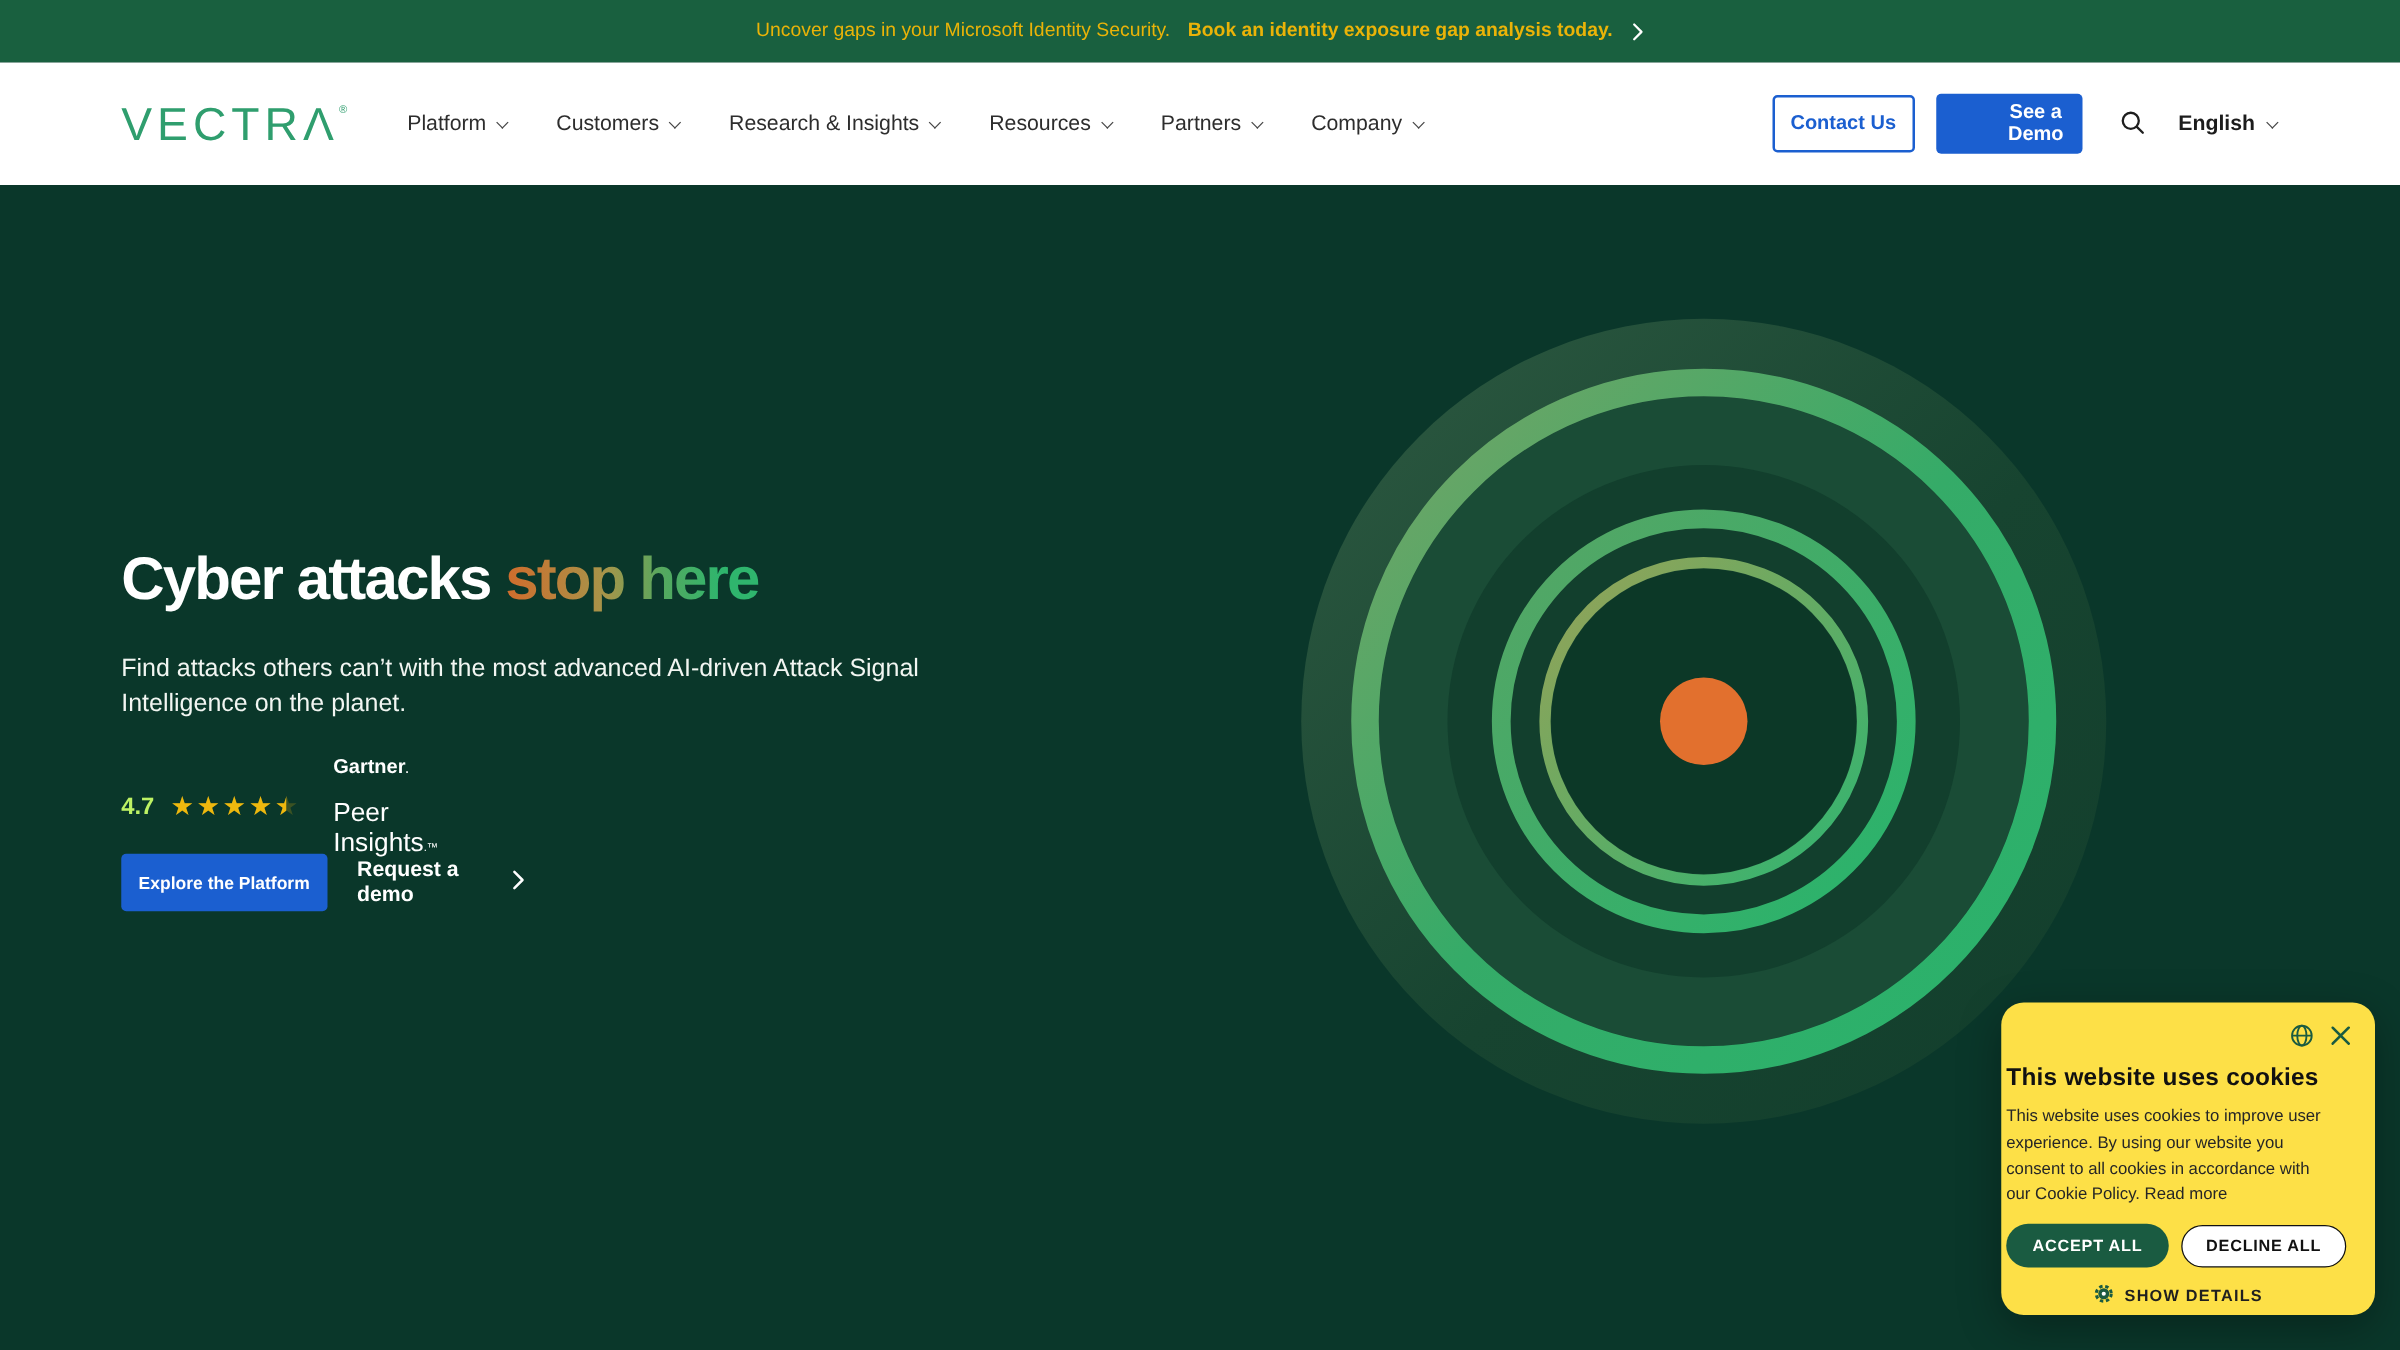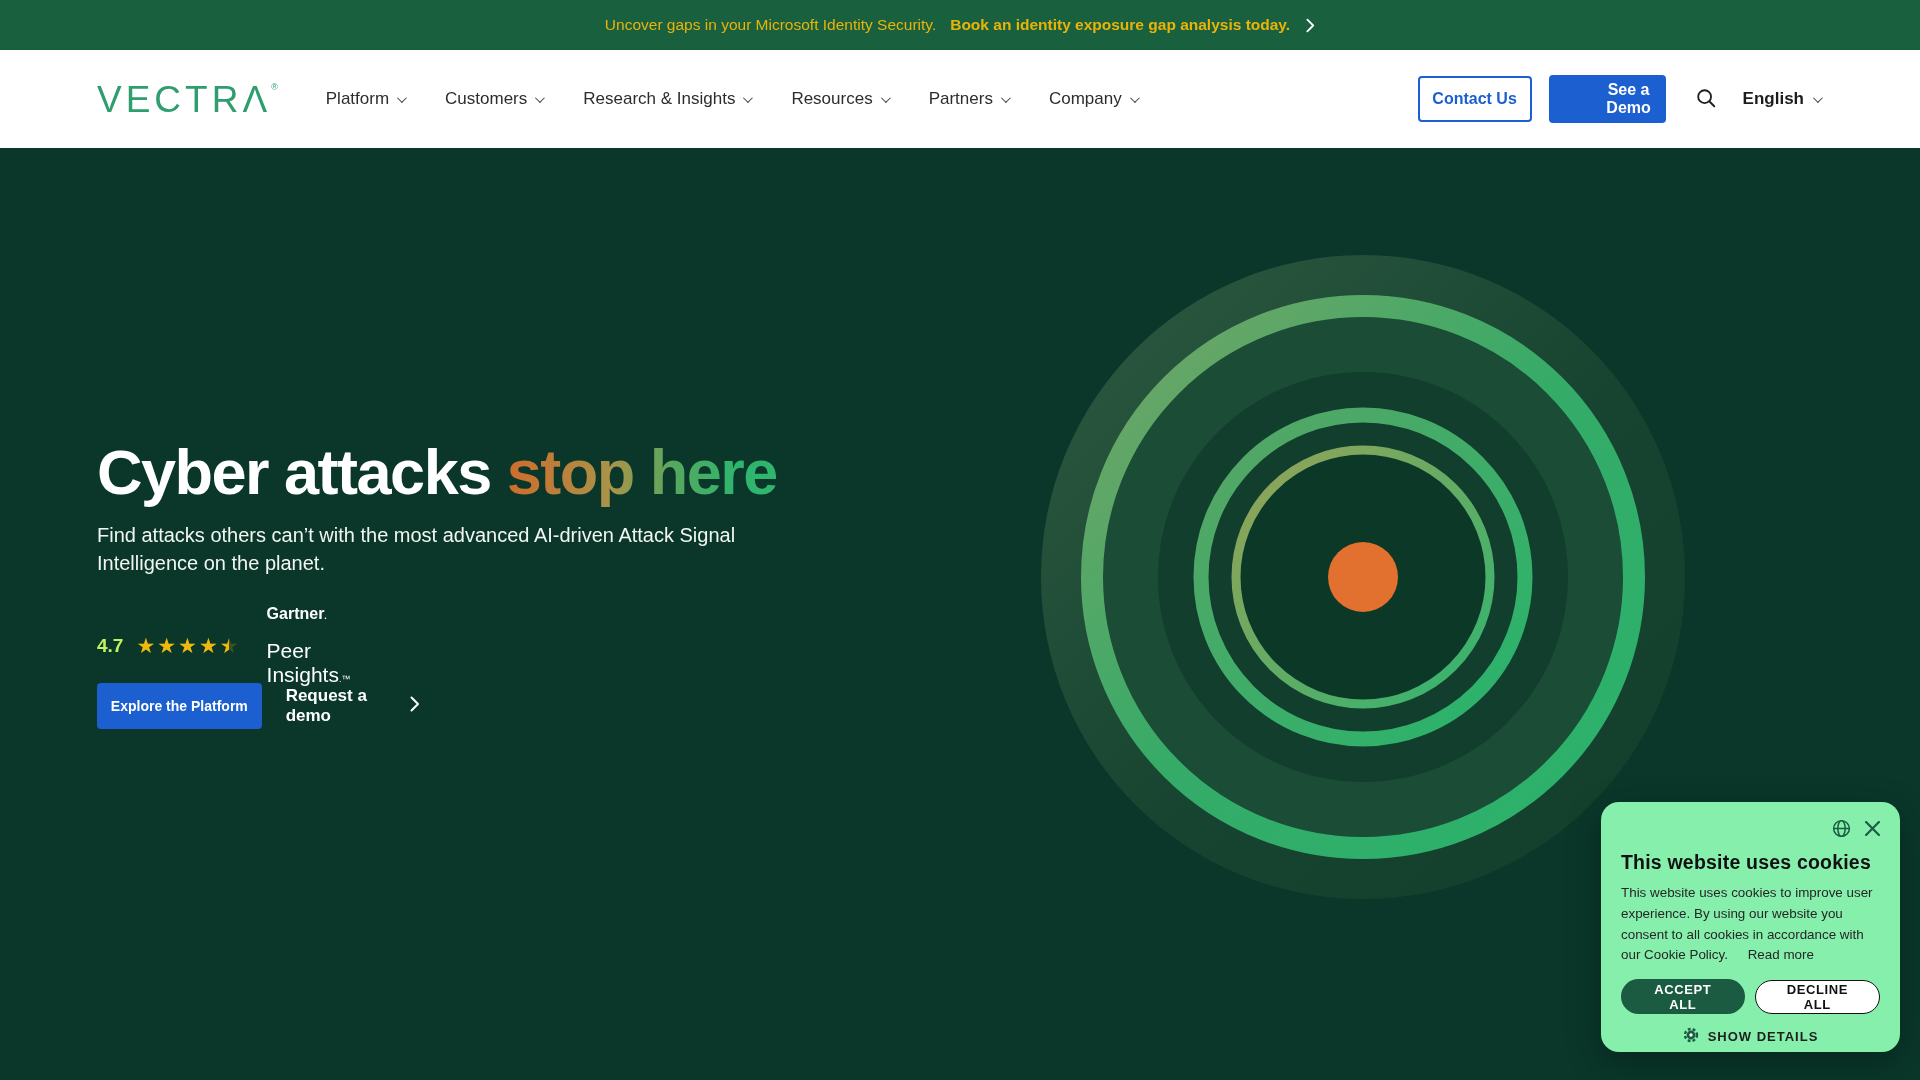--- a/index.html
+++ b/index.html
@@ -31,42 +31,42 @@
   .nav-right{position:absolute;right:100px;display:flex;align-items:center;}
   .btn-outline{width:114px;height:46px;border:2px solid var(--blue);border-radius:4px;color:var(--blue);background:#fff;font-size:16px;font-weight:700;display:flex;align-items:center;justify-content:center;cursor:pointer;font-family:inherit;}
   .btn-solid{width:117px;height:48px;background:var(--blue);border:none;border-radius:4px;color:#fff;font-size:16px;font-weight:700;display:flex;align-items:center;justify-content:center;cursor:pointer;margin-left:17px;font-family:inherit;padding-left:43px;}
   .search-btn{margin-left:29px;background:none;border:none;cursor:pointer;display:flex;align-items:center;}
   .lang{margin-left:26px;display:flex;align-items:center;gap:9px;font-size:17px;font-weight:600;color:#1c1c1c;cursor:pointer;}
 
   
   .hero{position:relative;height:932px;background:var(--hero-bg);overflow:hidden;}
   .rings{position:absolute;left:1013px;top:79px;}
   .hero-content{position:absolute;left:97px;top:0;z-index:2;}
-  .hero h1{position:absolute;top:288px;left:0;width:900px;font-size:63px;font-weight:700;letter-spacing:-1.5px;color:#fff;white-space:nowrap;}
+  .hero h1{position:absolute;top:288px;left:0;width:900px;font-size:48px;font-weight:700;letter-spacing:-1.5px;color:#fff;white-space:nowrap;}
   .grad{background:linear-gradient(90deg,#d06c2c 0%,#a6954a 40%,#55a85f 62%,#2fb56d 85%);-webkit-background-clip:text;background-clip:text;color:transparent;}
   .subtitle{position:absolute;top:374px;left:0;width:672px;font-size:20px;line-height:1.38;color:#f2f6f2;}
   .rating{position:absolute;top:457px;left:0;display:flex;align-items:center;}
   .score{font-size:19px;font-weight:700;color:#bef264;}
   .stars{position:relative;margin-left:13px;font-size:21px;letter-spacing:2px;color:rgba(238,184,14,0.22);white-space:nowrap;line-height:1;}
   .stars-fill{position:absolute;left:0;top:0;width:89%;overflow:hidden;white-space:nowrap;color:var(--star-gold);}
   .gartner{margin-left:26px;color:#fff;}
   .gartner .top{font-size:16px;font-weight:700;line-height:1.1;}
   .gartner .bottom{font-size:21px;font-weight:400;line-height:1.15;margin-top:16px;}
   .mark{font-size:9px;vertical-align:baseline;}
   .hero-ctas{position:absolute;top:535px;left:0;display:flex;align-items:center;}
   .btn-primary{width:200px;height:46px;background:var(--blue);border:none;border-radius:4px;color:#fff;font-size:14px;font-weight:700;display:flex;align-items:center;justify-content:center;cursor:pointer;font-family:inherit;}
   .link-demo{margin-left:24px;display:flex;align-items:center;gap:22px;color:#fff;font-size:17px;font-weight:700;cursor:pointer;}
 
   
-  .cookie{position:fixed;left:1601px;top:802px;width:299px;height:250px;background:#86efac;border-radius:18px;box-shadow:0 10px 35px rgba(0,0,0,.3);padding:14px 20px 0 20px;z-index:10;}
+  .cookie{position:fixed;left:1601px;top:802px;width:299px;height:250px;background:#fde047;border-radius:18px;box-shadow:0 10px 35px rgba(0,0,0,.3);padding:14px 20px 0 4px;z-index:10;}
   .cookie-icons{display:flex;justify-content:flex-end;align-items:center;gap:13px;padding-top:2px;}
   .cookie-icons .icon-btn{background:none;border:none;cursor:pointer;display:flex;align-items:center;padding:0;}
   .cookie h2{font-size:19.5px;font-weight:700;color:#111;margin-top:9px;letter-spacing:.2px;}
   .cookie-body{margin-top:9px;font-size:13.4px;line-height:1.55;color:#262626;width:258px;}
-  .read-more{cursor:pointer;margin-left:16px;}
+  .read-more{cursor:pointer;}
   .cookie-btns{display:flex;margin-top:13px;align-items:center;}
   .btn-accept{background:var(--popup-green);color:#fff;border:none;border-radius:999px;height:35px;padding:0 21px;font-size:13px;font-weight:700;letter-spacing:.6px;cursor:pointer;font-family:inherit;}
   .btn-decline{background:#fff;color:#111;border:1.5px solid #111;border-radius:999px;height:34px;padding:0 19px;font-size:13px;font-weight:700;letter-spacing:.6px;cursor:pointer;margin-left:10px;font-family:inherit;}
   .show-details{display:flex;align-items:center;justify-content:center;gap:9px;margin-top:13px;font-size:13px;font-weight:700;letter-spacing:1px;color:#1f1f1f;cursor:pointer;}
 </style>
 </head>
 <body>
 
 <div class="banner">
   <span>Uncover gaps in your Microsoft Identity Security.</span>

